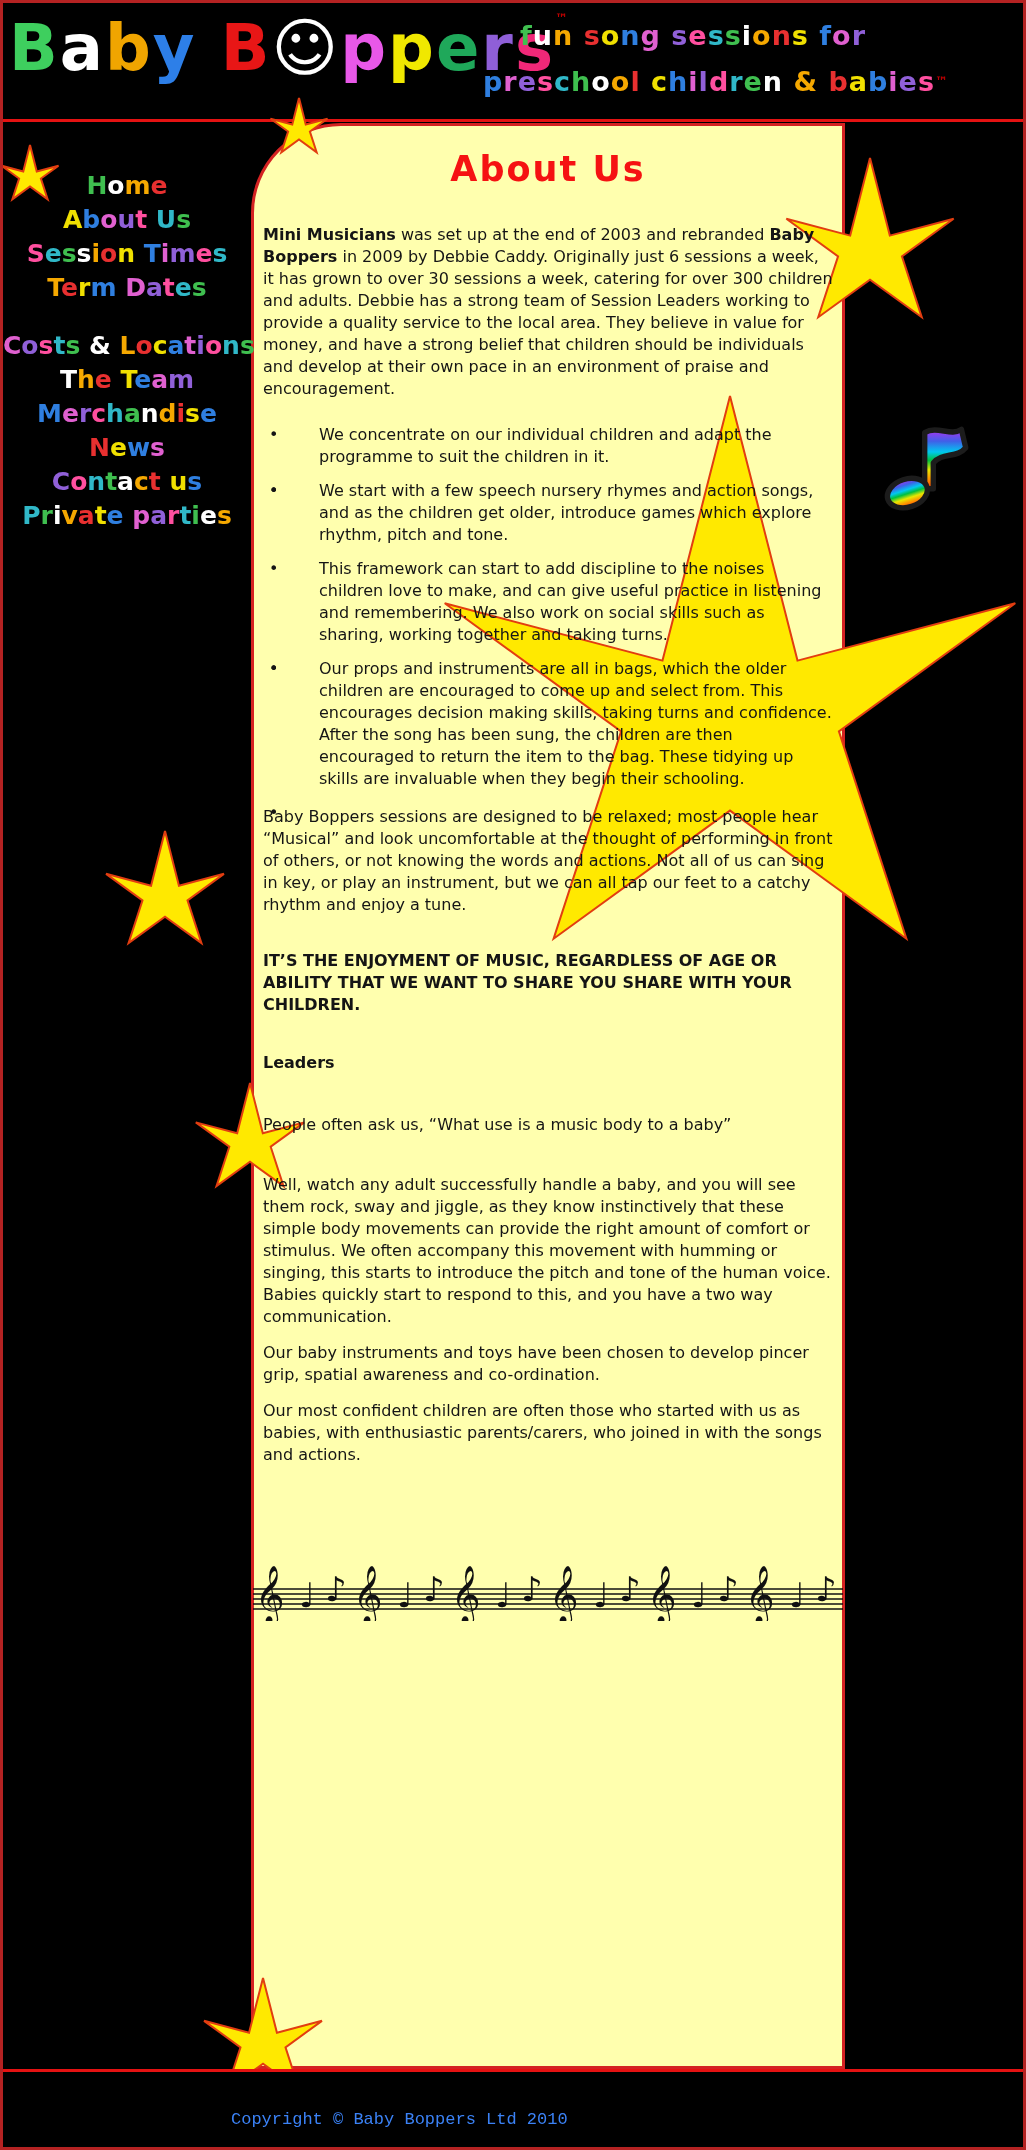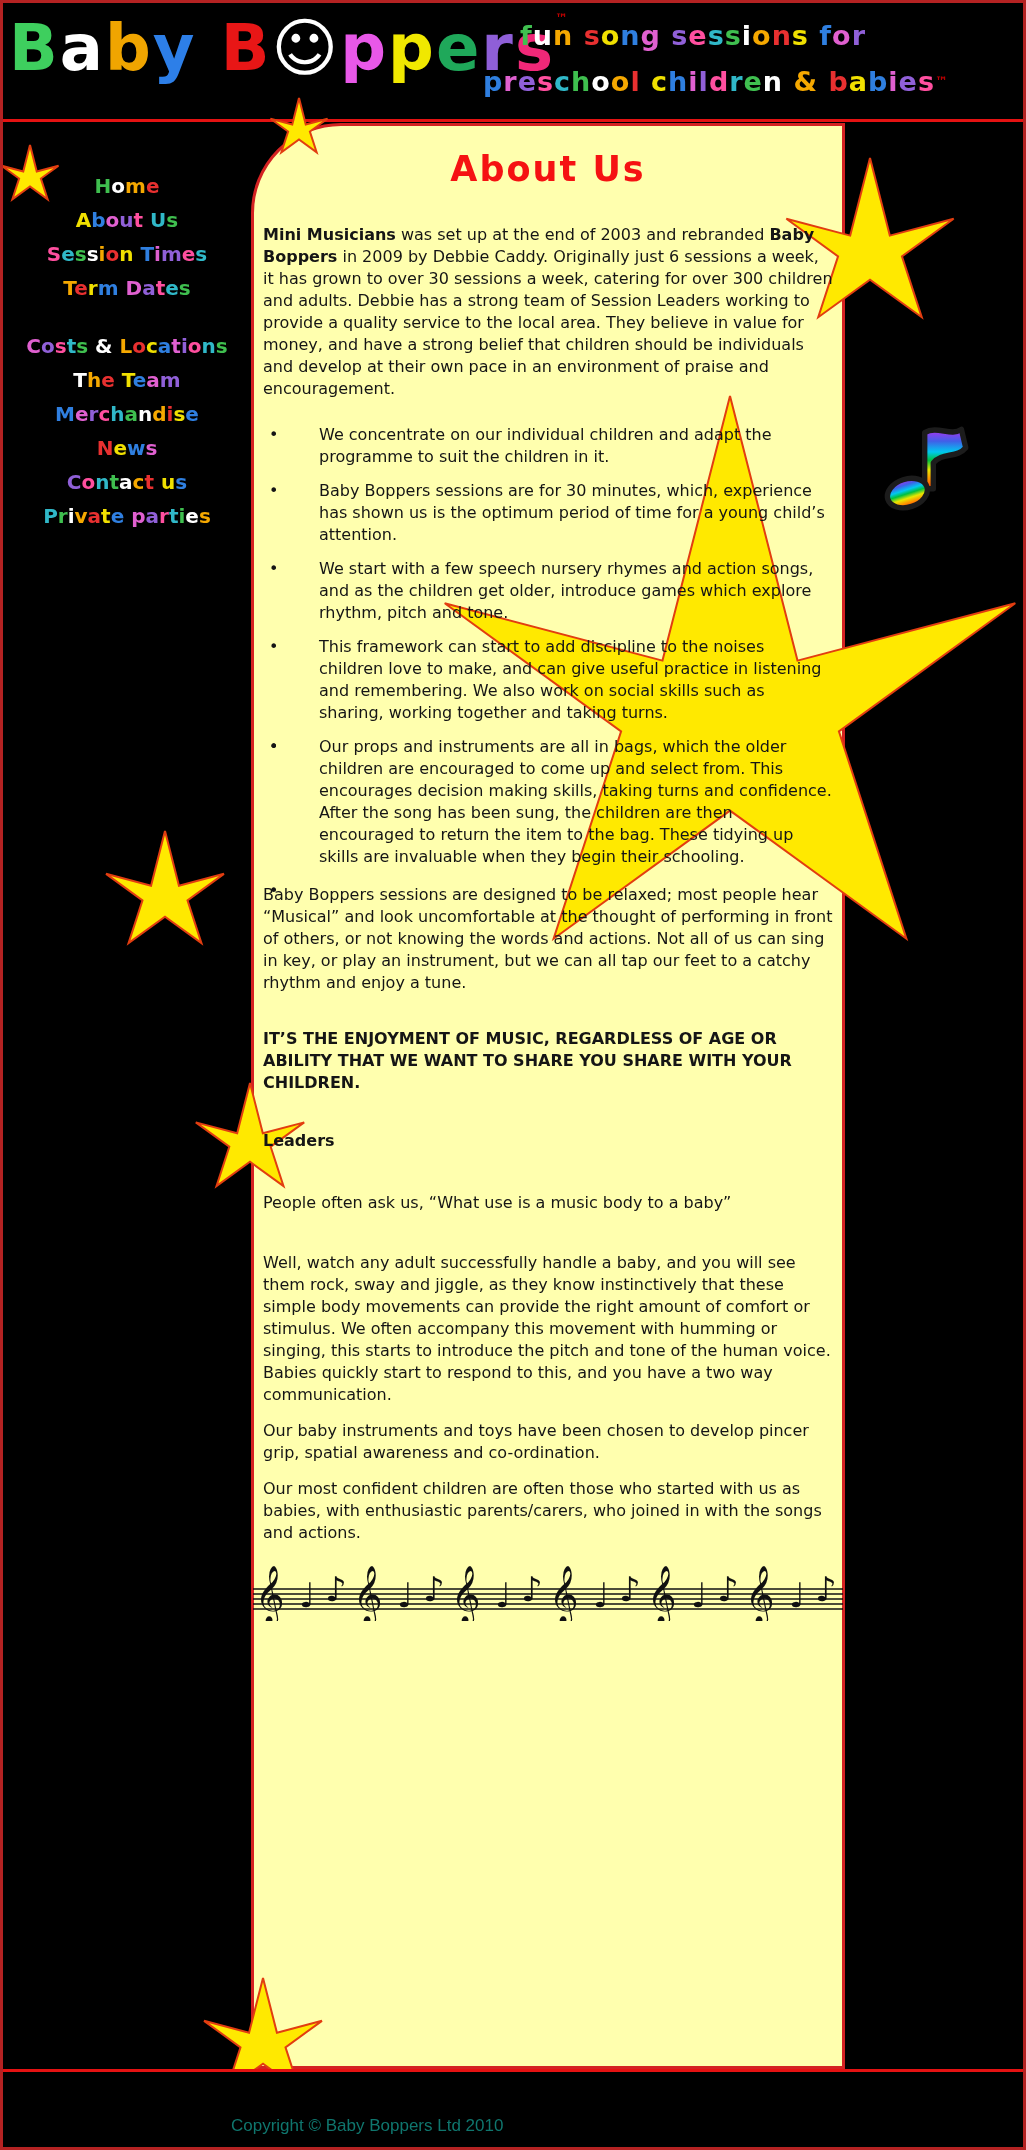--- a/index.html
+++ b/index.html
@@ -10,21 +10,21 @@
   }
   
   .header{position:absolute;left:0;top:0;width:100%;height:118px;z-index:5;}
   .header-rule{position:absolute;left:0;top:116px;width:100%;height:3px;background:#e41212;z-index:2;}
   .logo{position:absolute;left:6px;top:8px;font-size:64px;font-weight:bold;letter-spacing:2px;white-space:nowrap;}
   .logo .tm, .tagline-tm{color:#c00000;font-size:13px;vertical-align:top;font-weight:bold;}
   .tagline{position:absolute;right:120px;top:10px;width:420px;text-align:center;
            font-size:27px;font-weight:bold;line-height:46px;letter-spacing:1px;white-space:nowrap;}
   
   .nav{position:absolute;left:0;top:166px;width:248px;text-align:center;z-index:5;
-       font-size:20px;font-weight:bold;line-height:34px;}
+       font-size:25px;font-weight:bold;line-height:34px;}
   .nav-item{cursor:pointer;white-space:nowrap;}
   .nav-gap{height:24px;}
   
   .panel{position:absolute;left:248px;top:120px;width:588px;height:1940px;
          background:#ffffae;border:3px solid #d42222;border-radius:90px 0 0 0;z-index:1;}
   .content{position:absolute;left:254px;top:123px;width:582px;z-index:5;
            color:#151515;font-size:16px;line-height:22px;}
   h1.about{margin:32px 0 0 0;text-align:center;color:#f51212;font-size:35px;
            font-weight:bold;letter-spacing:2px;}
   .para{margin:0;padding:0 6px;}
@@ -42,22 +42,22 @@
   b{font-weight:bold;}
   
   .stars-svg{position:absolute;left:0;top:0;z-index:3;pointer-events:none;}
   .star{fill:#ffe900;stroke:#e23d10;stroke-width:2;vector-effect:non-scaling-stroke;stroke-linejoin:miter;}
   .note-icon{position:absolute;left:872px;top:408px;width:108px;height:108px;z-index:2;}
   .staff{position:absolute;left:250px;top:1548px;width:590px;height:70px;z-index:6;pointer-events:none;}
   .staff text{font-family:"DejaVu Sans",sans-serif;fill:#111;}
   
   .footer{position:absolute;left:0;top:2066px;width:100%;height:78px;background:#000;
           border-top:3px solid #e41212;box-sizing:border-box;z-index:5;}
-  .copyright{position:absolute;left:228px;top:44px;color:#0f766e;
-             font-family:Liberation Sans, sans-serif;font-size:17px;}
+  .copyright{position:absolute;left:228px;top:38px;color:#3b82f6;
+             font-family:Liberation Mono, monospace;font-size:17px;}
 </style>
 </head>
 <body>
 
 <div class="page">
 
   <div class="header">
     <div class="logo"><span><span style="color: rgb(62, 207, 94);">B</span><span style="color: rgb(255, 255, 255);">a</span><span style="color: rgb(240, 165, 0);">b</span><span style="color: rgb(45, 127, 232);">y</span><span> </span><span style="color: rgb(232, 22, 22);">B</span><span style="color: rgb(255, 255, 255);">☺</span><span style="color: rgb(232, 88, 232);">p</span><span style="color: rgb(240, 232, 0);">p</span><span style="color: rgb(31, 168, 90);">e</span><span style="color: rgb(143, 95, 216);">r</span><span style="color: rgb(240, 40, 120);">s</span></span><span class="tm">™</span></div>
     <div class="tagline">
       <div><span style="color: rgb(63, 191, 79);">f</span><span style="color: rgb(255, 255, 255);">u</span><span style="color: rgb(245, 168, 0);">n</span><span> </span><span style="color: rgb(232, 48, 48);">s</span><span style="color: rgb(240, 224, 0);">o</span><span style="color: rgb(47, 127, 224);">n</span><span style="color: rgb(224, 96, 208);">g</span><span> </span><span style="color: rgb(144, 96, 216);">s</span><span style="color: rgb(255, 79, 159);">e</span><span style="color: rgb(48, 184, 200);">s</span><span style="color: rgb(63, 191, 79);">s</span><span style="color: rgb(255, 255, 255);">i</span><span style="color: rgb(245, 168, 0);">o</span><span style="color: rgb(232, 48, 48);">n</span><span style="color: rgb(240, 224, 0);">s</span><span> </span><span style="color: rgb(47, 127, 224);">f</span><span style="color: rgb(224, 96, 208);">o</span><span style="color: rgb(144, 96, 216);">r</span></div>
@@ -124,21 +124,21 @@
       </g>
   </svg>
 
   <div class="content">
     <h1 class="about">About Us</h1>
 
     <p class="para p-intro"><b>Mini Musicians</b><span> was set up at the end of 2003 and rebranded </span><b>Baby Boppers</b><span> in 2009 by Debbie Caddy. Originally just 6 sessions a week, it has grown to over 30 sessions a week, catering for over 300 children and adults.  Debbie has a strong team of Session Leaders working to provide a quality service to the local area.  They believe in value for money, and have a strong belief that children should be individuals and develop at their own pace in an environment of praise and encouragement.</span></p>
 
     <div class="bullets">
       <div class="bullet"><span class="dot">•</span><span>We concentrate on our individual children and adapt the programme to suit the children in it.</span></div>
-      <div class="bullet"><span class="dot">•</span><span>Baby Boppers sessions are for 30 minutes, which, experience has shown us is the optimum period of time for a young child’s attention.</span></div>
+      <div class="bullet"><span class="dot">•</span></div>
       <div class="bullet"><span class="dot">•</span><span>We start with a few speech nursery rhymes and action songs, and as the children get older, introduce games which explore rhythm, pitch and tone.</span></div>
       <div class="bullet"><span class="dot">•</span><span>This framework can start to add discipline to the noises children love to make, and can give useful practice in listening and remembering.  We also work on social skills such as sharing, working together and taking turns.</span></div>
       <div class="bullet"><span class="dot">•</span></div>
       <div class="bullet"><span class="dot">•</span><span>Our props and instruments are all in bags, which the older children are encouraged to come up and select from.  This encourages decision making skills, taking turns and confidence.  After the song has been sung, the children are then encouraged to return the item to the bag.  These tidying up skills are invaluable when they begin their schooling.</span></div>
       <div class="bullet"><span class="dot">•</span></div>
     </div>
 
     <p class="para p-relaxed"> Baby Boppers sessions are designed to be relaxed; most people hear “Musical” and look uncomfortable at the thought of performing in front of others, or not knowing the words and actions.   Not all of us can sing in key, or play an instrument, but we can all tap our feet to a catchy rhythm and enjoy a tune.</p>
     <p class="para p-caps">IT’S THE ENJOYMENT OF MUSIC, REGARDLESS OF AGE OR ABILITY THAT WE WANT TO SHARE YOU SHARE WITH YOUR CHILDREN.</p>
     <p class="para h-babies">Leaders</p>

